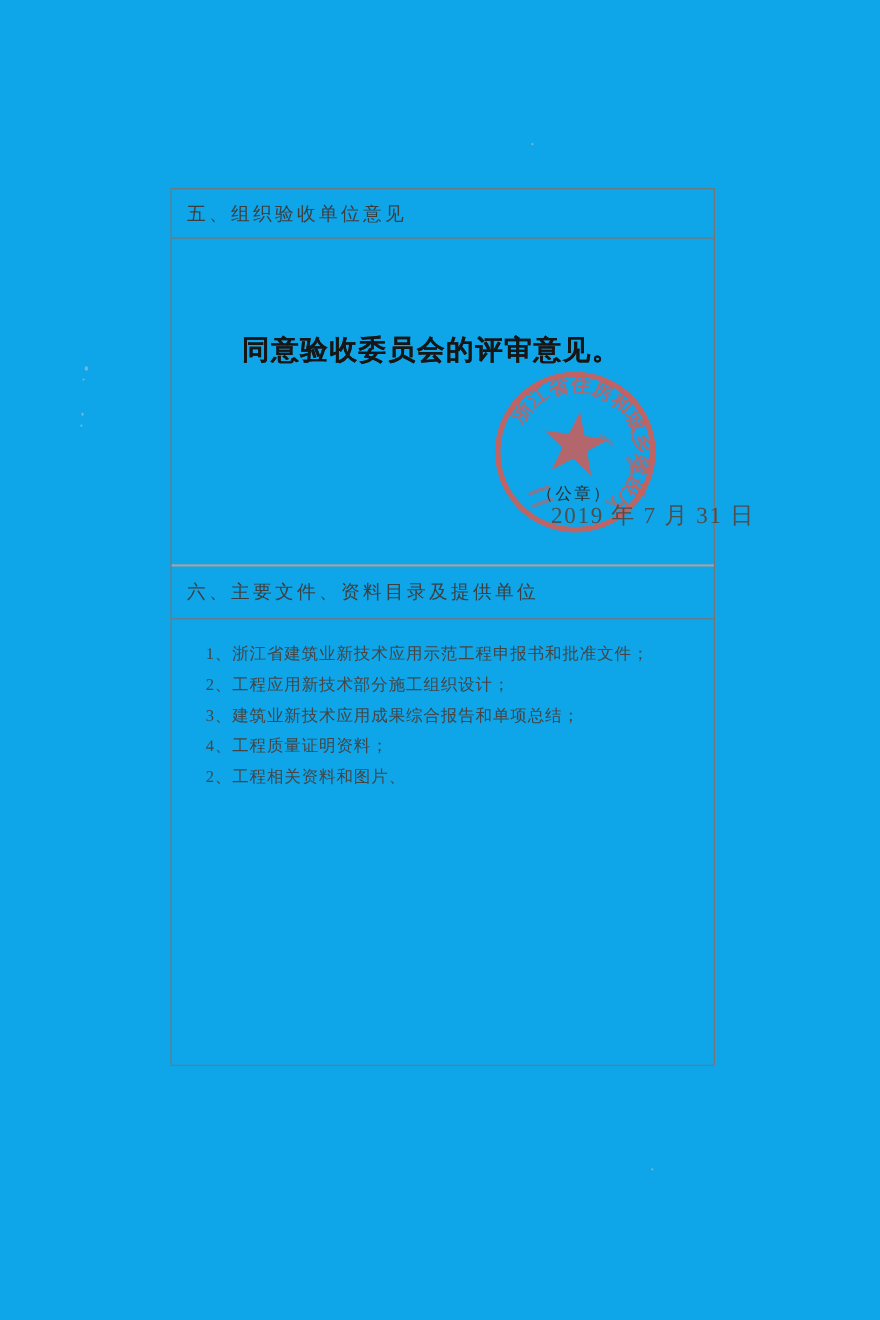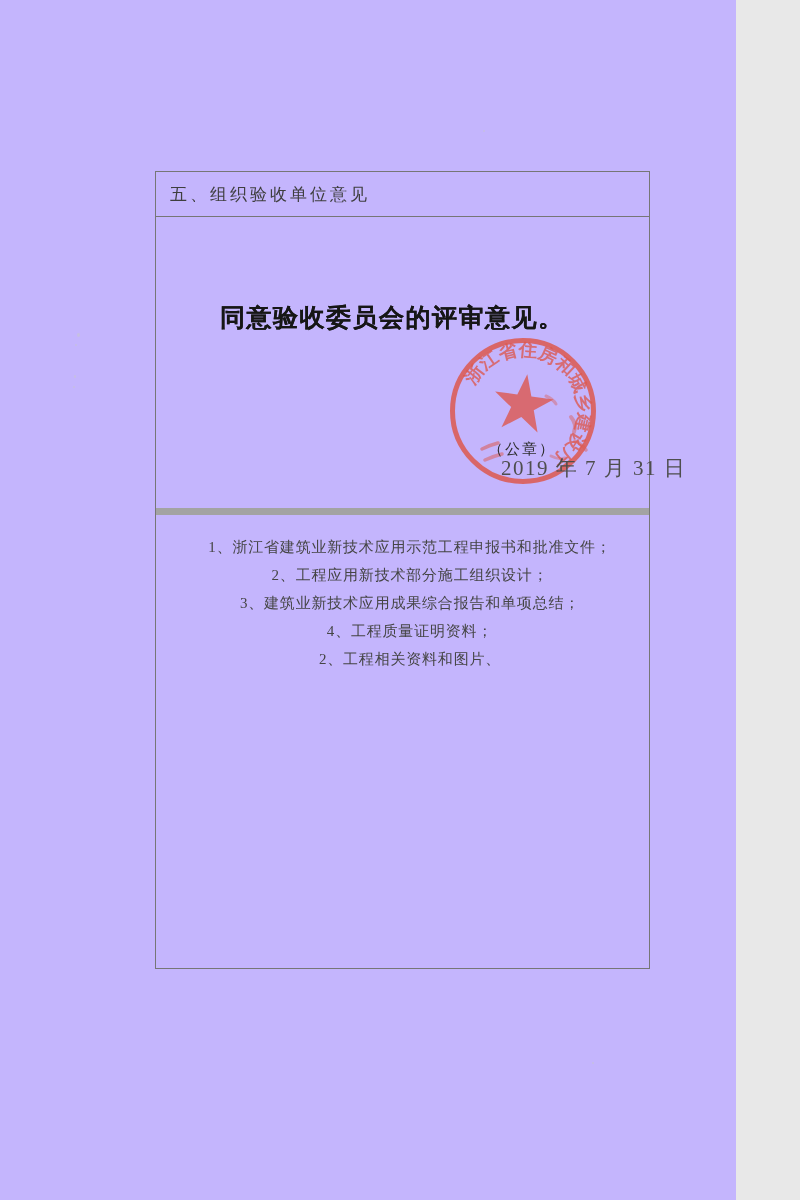--- a/index.html
+++ b/index.html
@@ -1,40 +1,40 @@
 <!DOCTYPE html>
 <html><head>
 <meta charset="utf-8">
 <style>
   * { margin:0; padding:0; box-sizing:border-box; }
   html,body { background:#e8e8e8; }
   .page {
-    position:relative; width:736px; height:1200px;
-    background:#c4b5fd; overflow:hidden;
+    position:relative; width:800px; height:1200px;
+    background:#0ea5e9; overflow:hidden;
     font-family:"Liberation Serif","DejaVu Serif",serif;
     text-decoration:underline;
   }
   
   .speck { position:absolute; background:#c9c9cc; border-radius:50%; opacity:.55; }
 
   .doc-table {
     position:absolute; left:155px; top:171px; width:495px; height:798px;
     border:1px solid #767676;
   }
   .sec-header {
     display:flex; align-items:center;
     border-bottom:1px solid #767676;
     padding-left:14px;
     font-size:17px; letter-spacing:3px; color:#3e3e3e;
   }
   .sec5-header { height:45px; }
   .sec6-header { height:48px; }
   .sec5-body {
     position:relative; height:298px;
-    border-bottom:7px solid #a3a3a3;
+    border-bottom:2px solid #a3a3a3;
   }
   .sec6-body { position:relative; padding:24px 16px 0 31px; }
 
   .statement {
     position:absolute; left:64px; top:84px;
     font-size:25px; font-weight:700; letter-spacing:1.5px;
     color:#161616; white-space:nowrap;
     text-shadow:0 0 .4px #222;
   }
 
@@ -47,21 +47,21 @@
     position:absolute; left:332px; top:223px;
     font-size:15px; letter-spacing:2px; color:#2d2d2d; white-space:nowrap;
   }
   .approval-date {
     position:absolute; left:345px; top:237px;
     font-size:21px; letter-spacing:1.5px; color:#4e4e4e; white-space:nowrap;
   }
 
   .doc-item {
     font-size:15px; letter-spacing:.8px; color:#454545;
-    line-height:16px; margin-bottom:12px; white-space:nowrap;text-align:center;
+    line-height:16px; margin-bottom:12px; white-space:nowrap;
   }
   .doc-footer {
     font-size:15px; letter-spacing:.8px; color:#454545;
     line-height:16px; margin-top:3px; margin-left:2px; white-space:nowrap;
   }
 </style>
 </head>
 <body>
 
 <div class="page">
@@ -104,20 +104,23 @@
           <path d="M113,75 q7,3 10,8" stroke-width="3" opacity="0.4"></path>
           <path d="M118,135 q8,4 14,2" stroke-width="3" opacity="0.4"></path>
         </g>
       </svg>
 
       <div class="seal-label">（公章）</div>
 
       <div class="approval-date">2019 年 7 月 31 日</div>
     </div>
 
+    <div class="sec-header sec6-header">
+      <span>六、主要文件、资料目录及提供单位</span>
+    </div>
 
     <div class="sec6-body">
       <div class="doc-item">1、浙江省建筑业新技术应用示范工程申报书和批准文件；</div>
       <div class="doc-item">2、工程应用新技术部分施工组织设计；</div>
       <div class="doc-item">3、建筑业新技术应用成果综合报告和单项总结；</div>
       <div class="doc-item">4、工程质量证明资料；</div>
       <div class="doc-item">2、工程相关资料和图片、</div>
     </div>
 
   </div>

